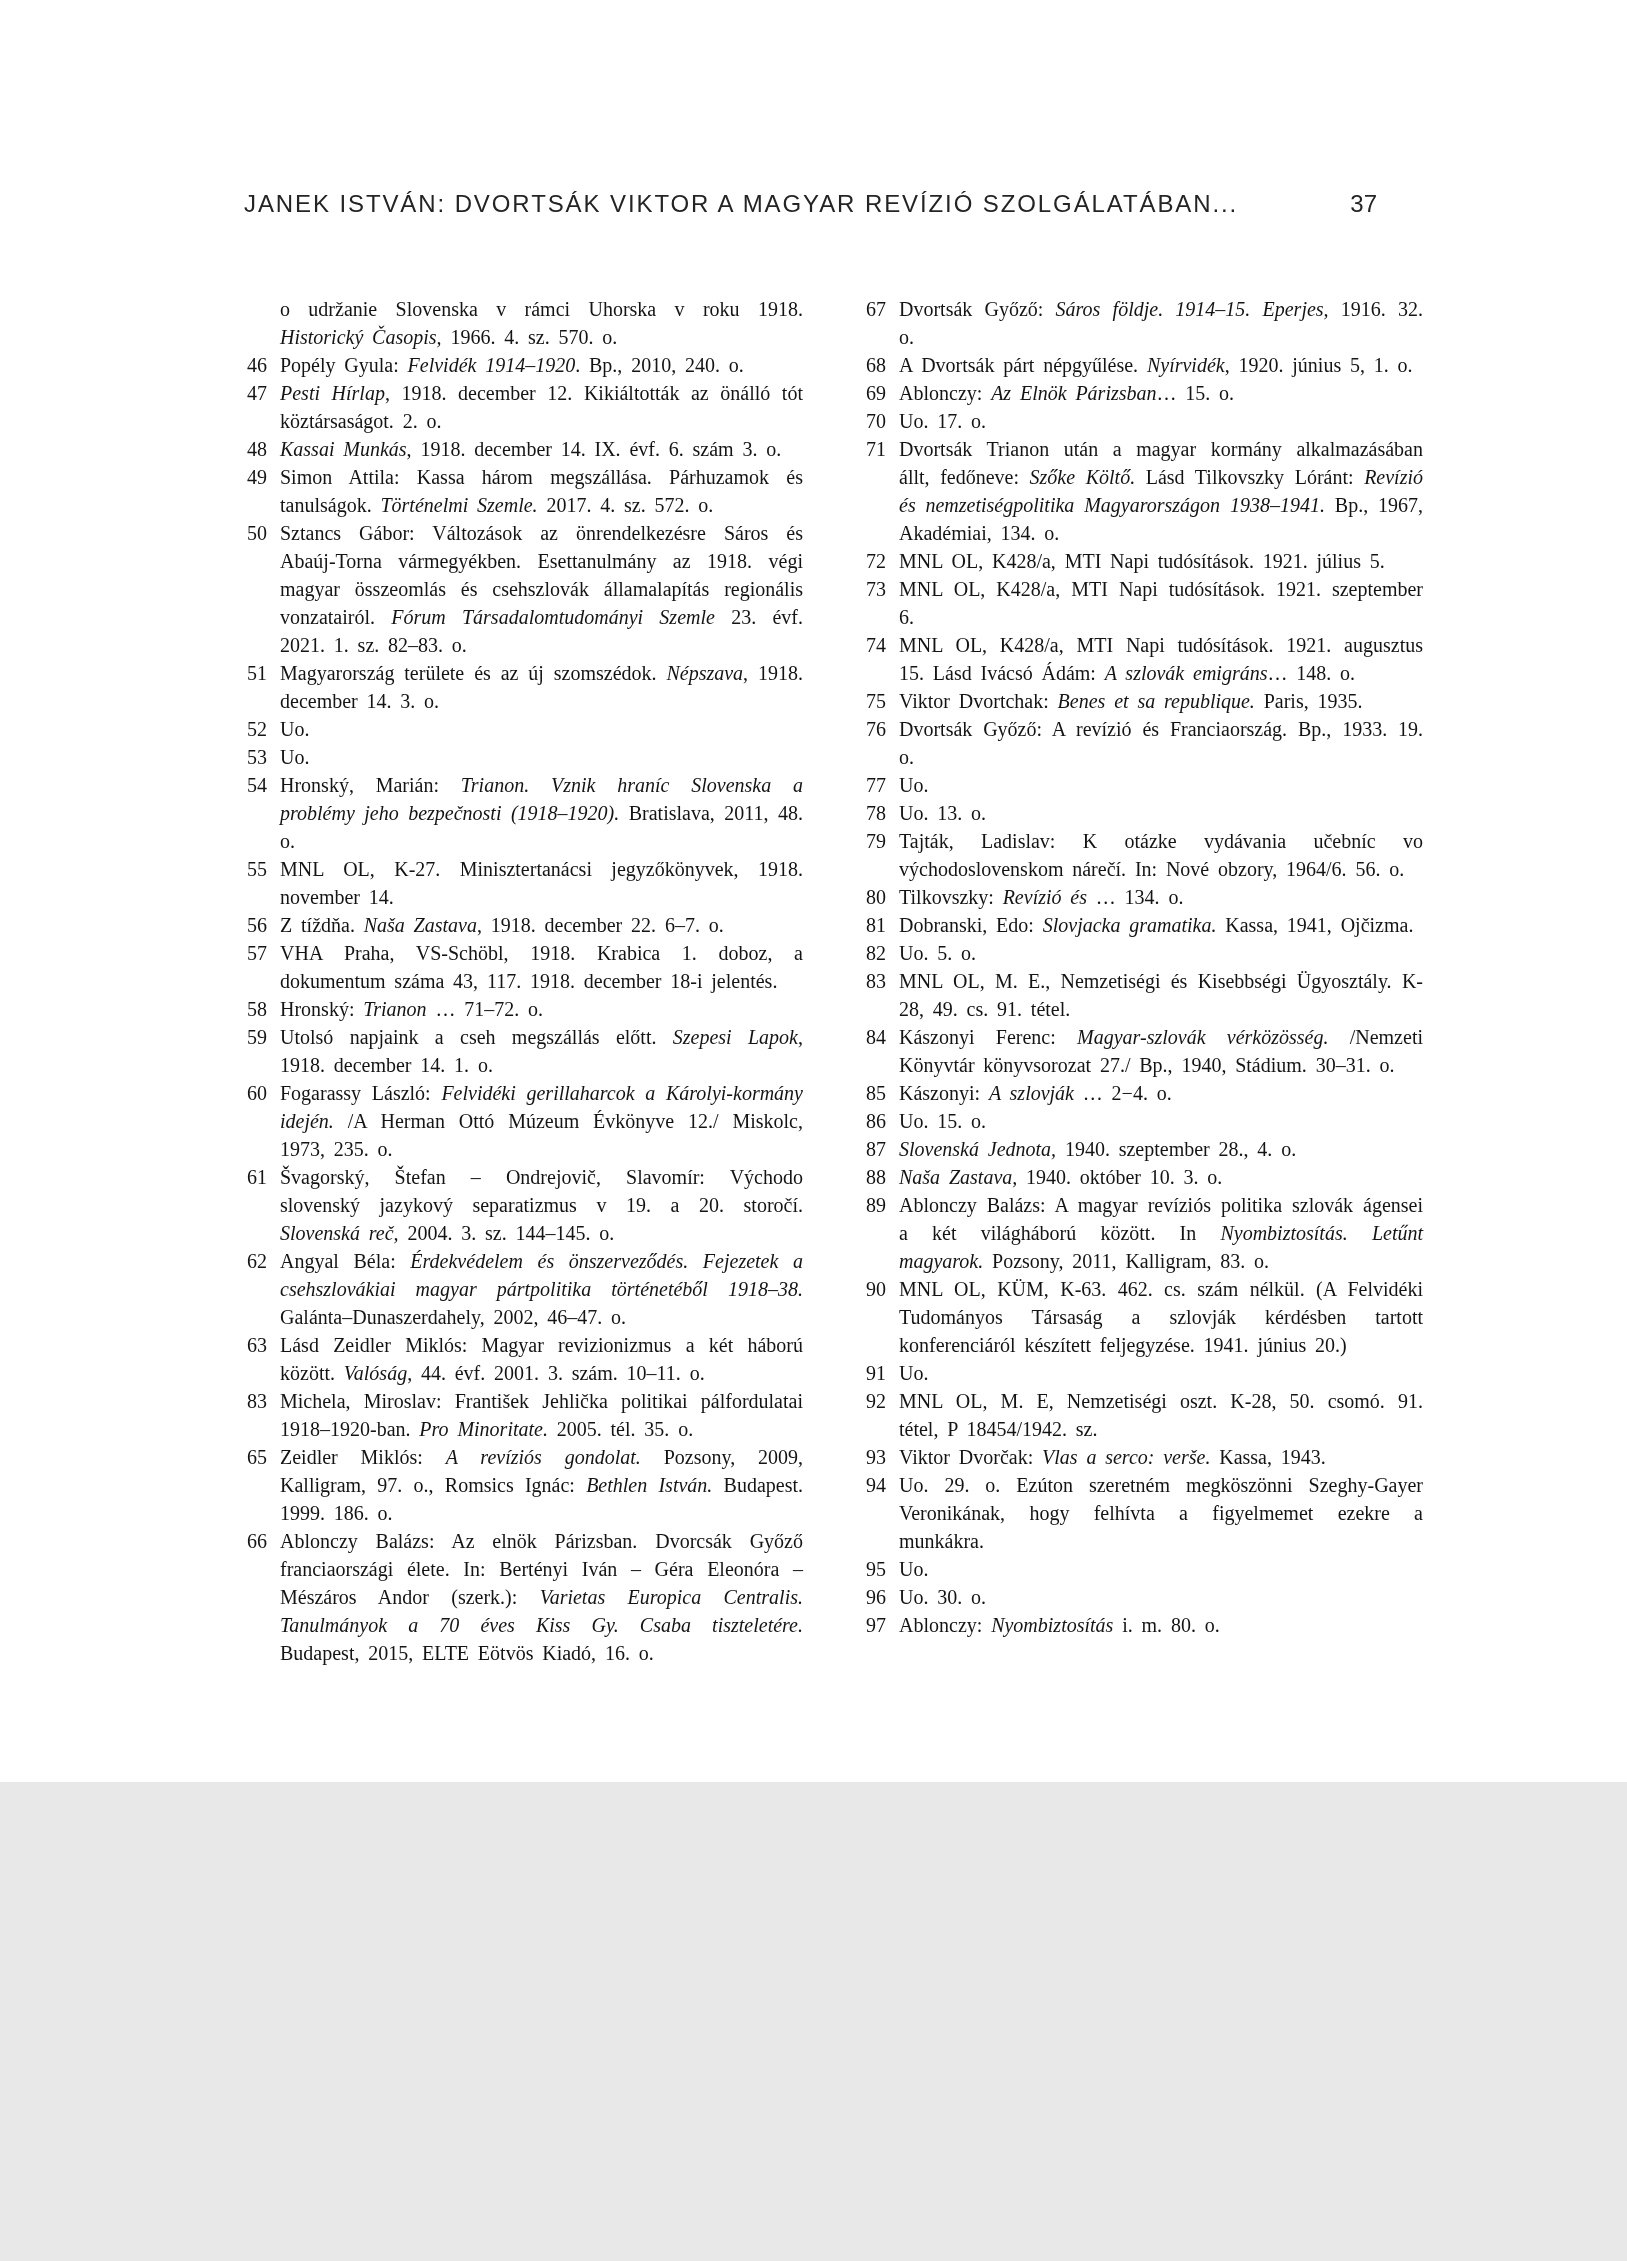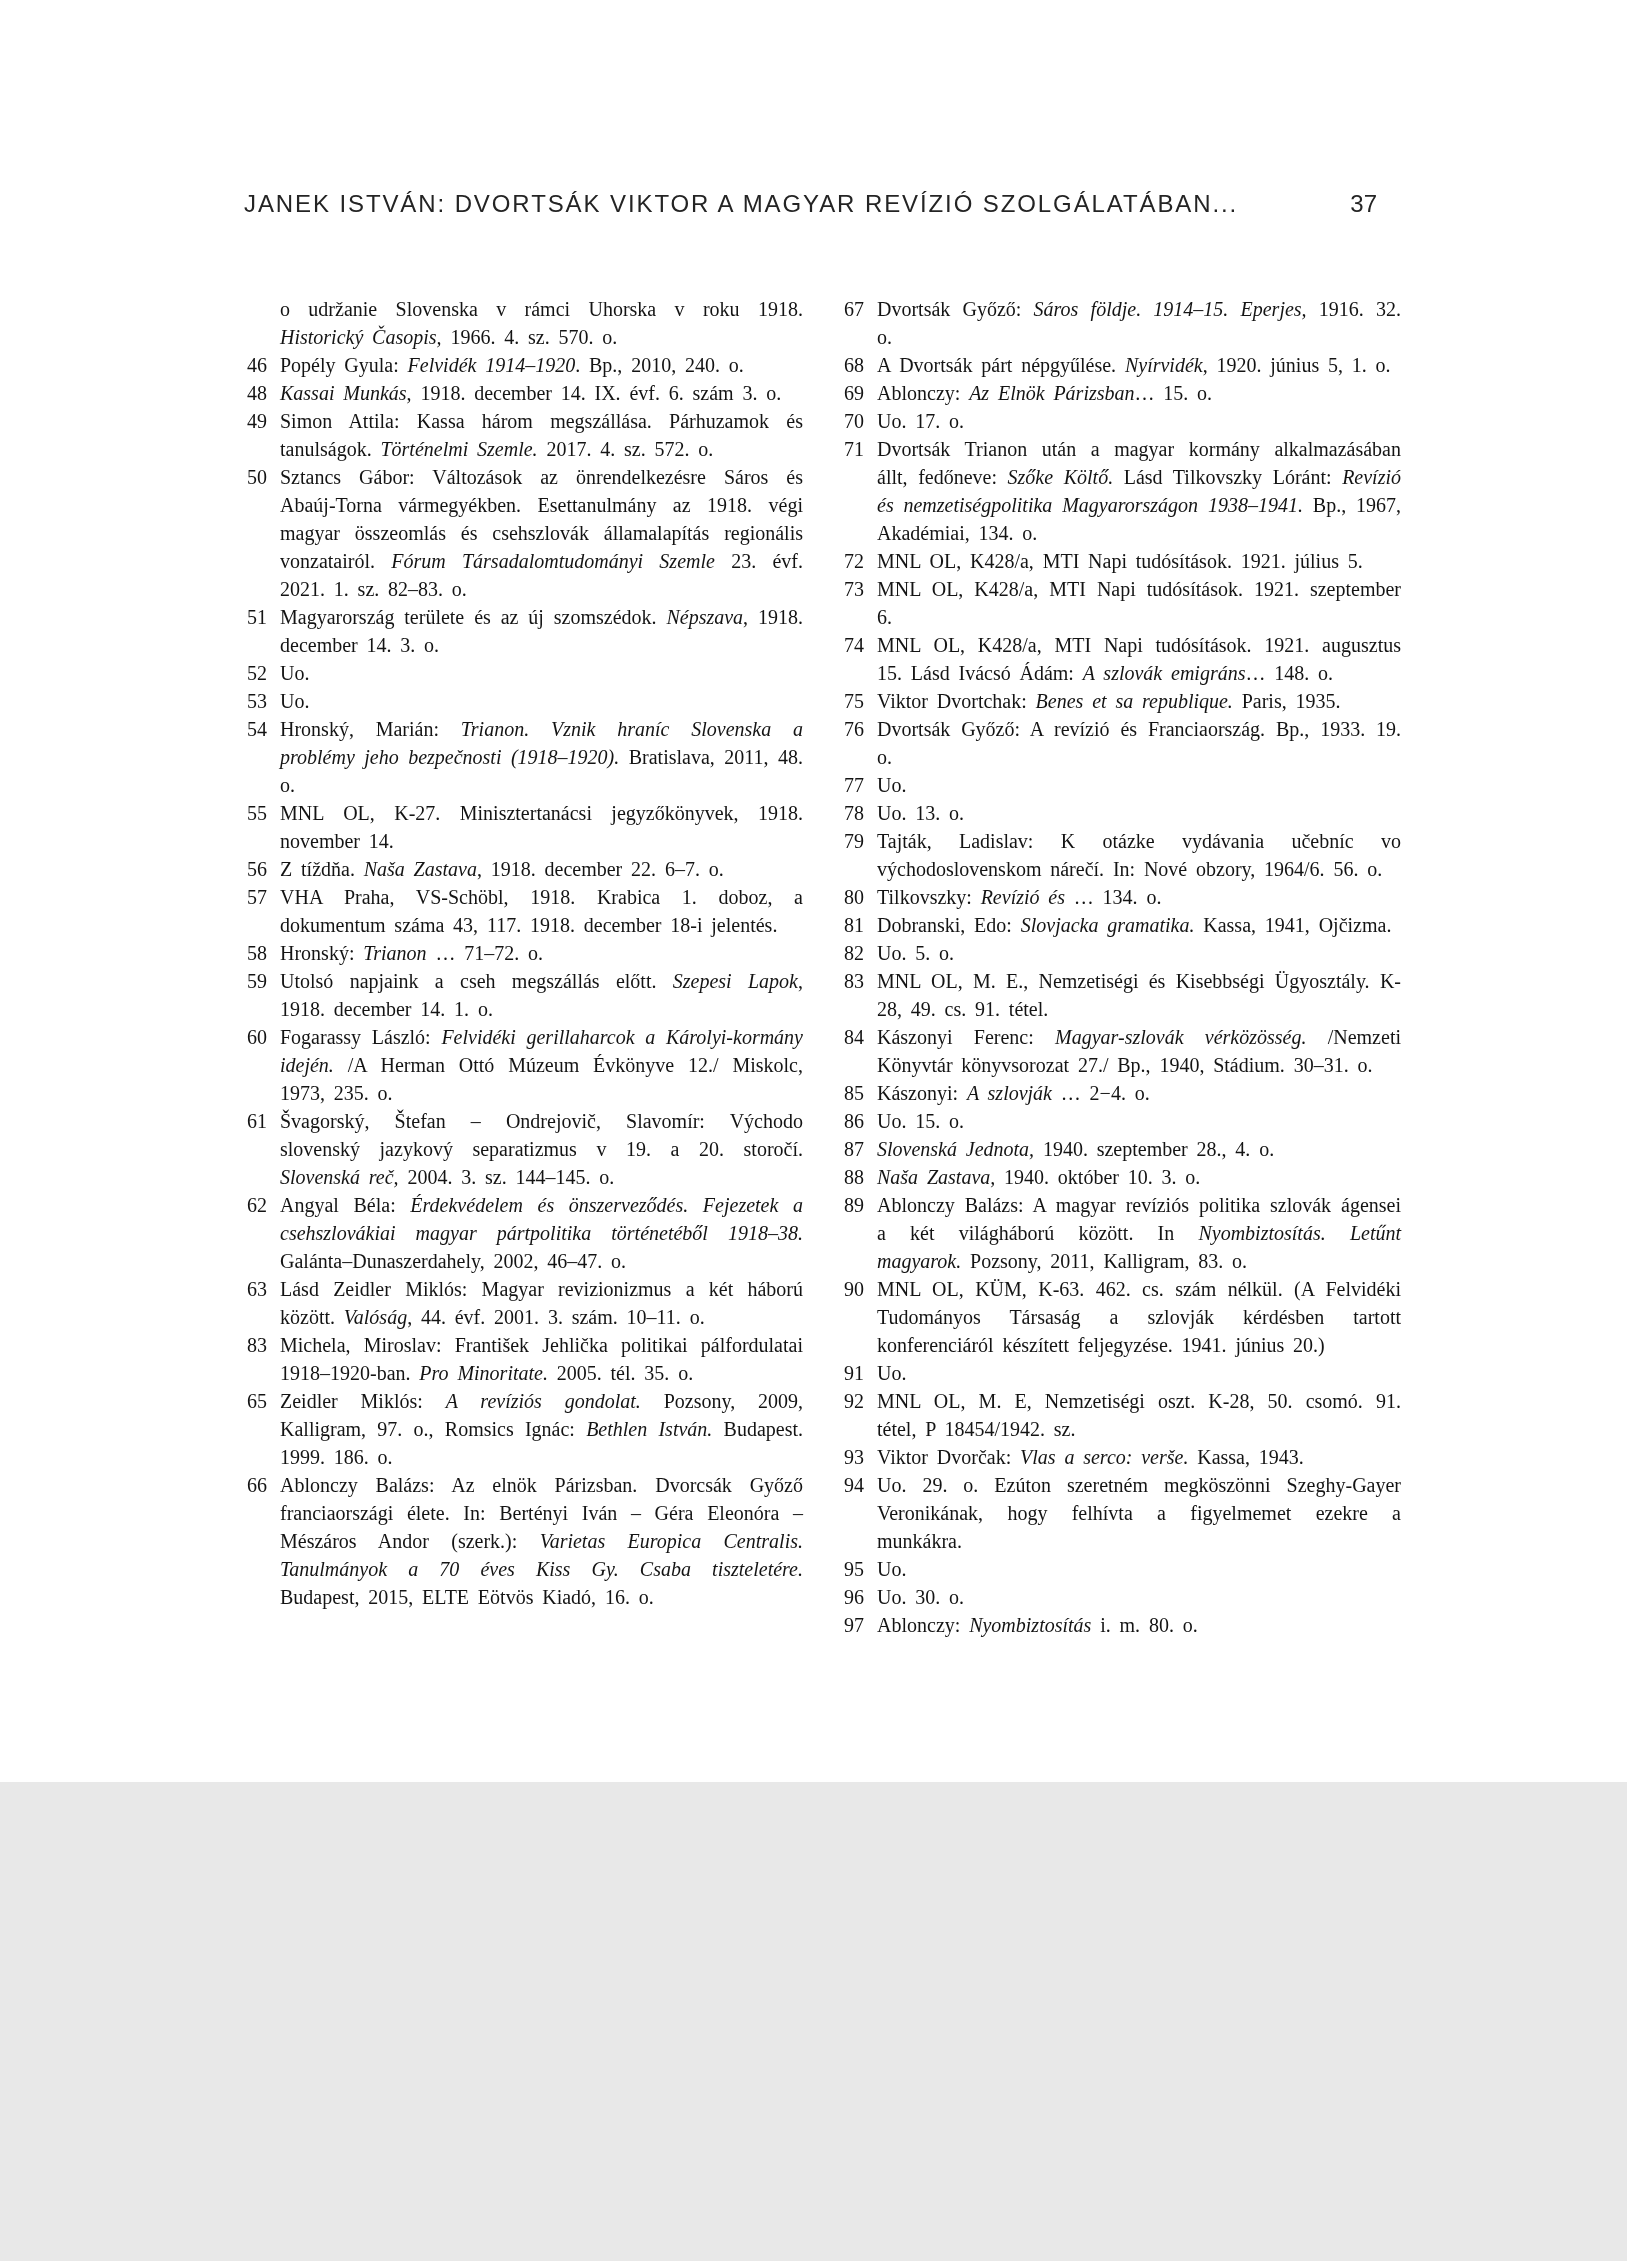--- a/index.html
+++ b/index.html
@@ -34,21 +34,21 @@
     letter-spacing: 0;
   }
   .col {
     position: absolute;
     top: 295px;
     font-size: 20px;
     line-height: 28px;
     word-spacing: 3.8px;
   }
   .col-left  { left: 247px;  width: 556px; }
-  .col-right { left: 844px; width: 557px; }
+  .col-right { left: 866px; width: 557px; }
   .fn {
     padding-left: 33px;
     text-indent: -33px;
     text-align: justify;
   }
   .fn-num {
     display: inline-block;
     width: 33px;
     text-indent: 0;
   }
@@ -70,20 +70,21 @@
 <div class="page">
 
   <div class="page-header">
     <span class="title">JANEK ISTVÁN: DVORTSÁK VIKTOR A MAGYAR REVÍZIÓ SZOLGÁLATÁBAN...</span>
     <span class="pagenum">37</span>
   </div>
 
   <div class="col col-left">
       <div class="fn"><span class="fn-num"></span><span class="fn-body">o udržanie Slovenska v rámci Uhorska v roku 1918. <i>Historický Časopis,</i> 1966. 4. sz. 570. o.</span></div>
       <div class="fn"><span class="fn-num">46</span><span class="fn-body">Popély Gyula: <i>Felvidék 1914–1920</i>. Bp., 2010, 240. o.</span></div>
+      <div class="fn"><span class="fn-num">47</span><span class="fn-body"><i>Pesti Hírlap</i>, 1918. december 12. Kikiáltották az önálló tót köztársaságot. 2. o.</span></div>
       <div class="fn"><span class="fn-num">48</span><span class="fn-body"><i>Kassai Munkás</i>, 1918. december 14. IX. évf. 6. szám 3. o.</span></div>
       <div class="fn"><span class="fn-num">49</span><span class="fn-body">Simon Attila: Kassa három megszállása. Párhuzamok és tanulságok. <i>Történelmi Szemle.</i> 2017. 4. sz. 572. o.</span></div>
       <div class="fn"><span class="fn-num">50</span><span class="fn-body">Sztancs Gábor: Változások az önrendelkezésre Sáros és Abaúj-Torna vármegyékben. Esettanulmány az 1918. végi magyar összeomlás és csehszlovák államalapítás regionális vonzatairól. <i>Fórum Társadalomtudományi Szemle</i> 23. évf. 2021. 1. sz. 82–83. o.</span></div>
       <div class="fn"><span class="fn-num">51</span><span class="fn-body">Magyarország területe és az új szomszédok. <i>Népszava</i>, 1918. december 14. 3. o.</span></div>
       <div class="fn"><span class="fn-num">52</span><span class="fn-body">Uo.</span></div>
       <div class="fn"><span class="fn-num">53</span><span class="fn-body">Uo.</span></div>
       <div class="fn"><span class="fn-num">54</span><span class="fn-body">Hronský, Marián: <i>Trianon. Vznik hraníc Slovenska a problémy jeho bezpečnosti (1918–1920).</i> Bratislava, 2011, 48. o.</span></div>
       <div class="fn"><span class="fn-num">55</span><span class="fn-body">MNL OL, K-27. Minisztertanácsi jegyzőkönyvek, 1918. november 14.</span></div>
       <div class="fn"><span class="fn-num">56</span><span class="fn-body">Z tíždňa. <i>Naša Zastava</i>, 1918. december 22. 6–7. o.</span></div>
       <div class="fn"><span class="fn-num">57</span><span class="fn-body">VHA Praha, VS-Schöbl, 1918. Krabica 1. doboz, a dokumentum száma 43, 117. 1918. december 18-i jelentés.</span></div>

